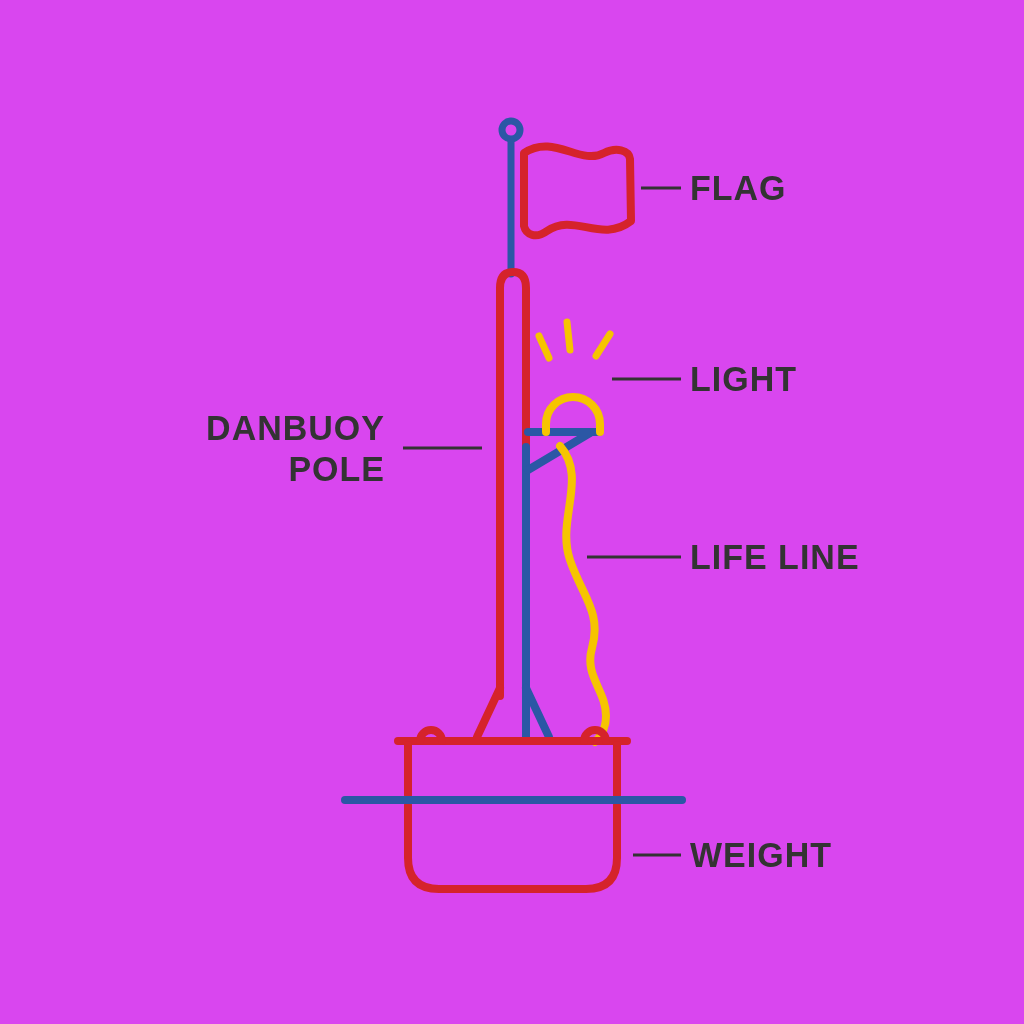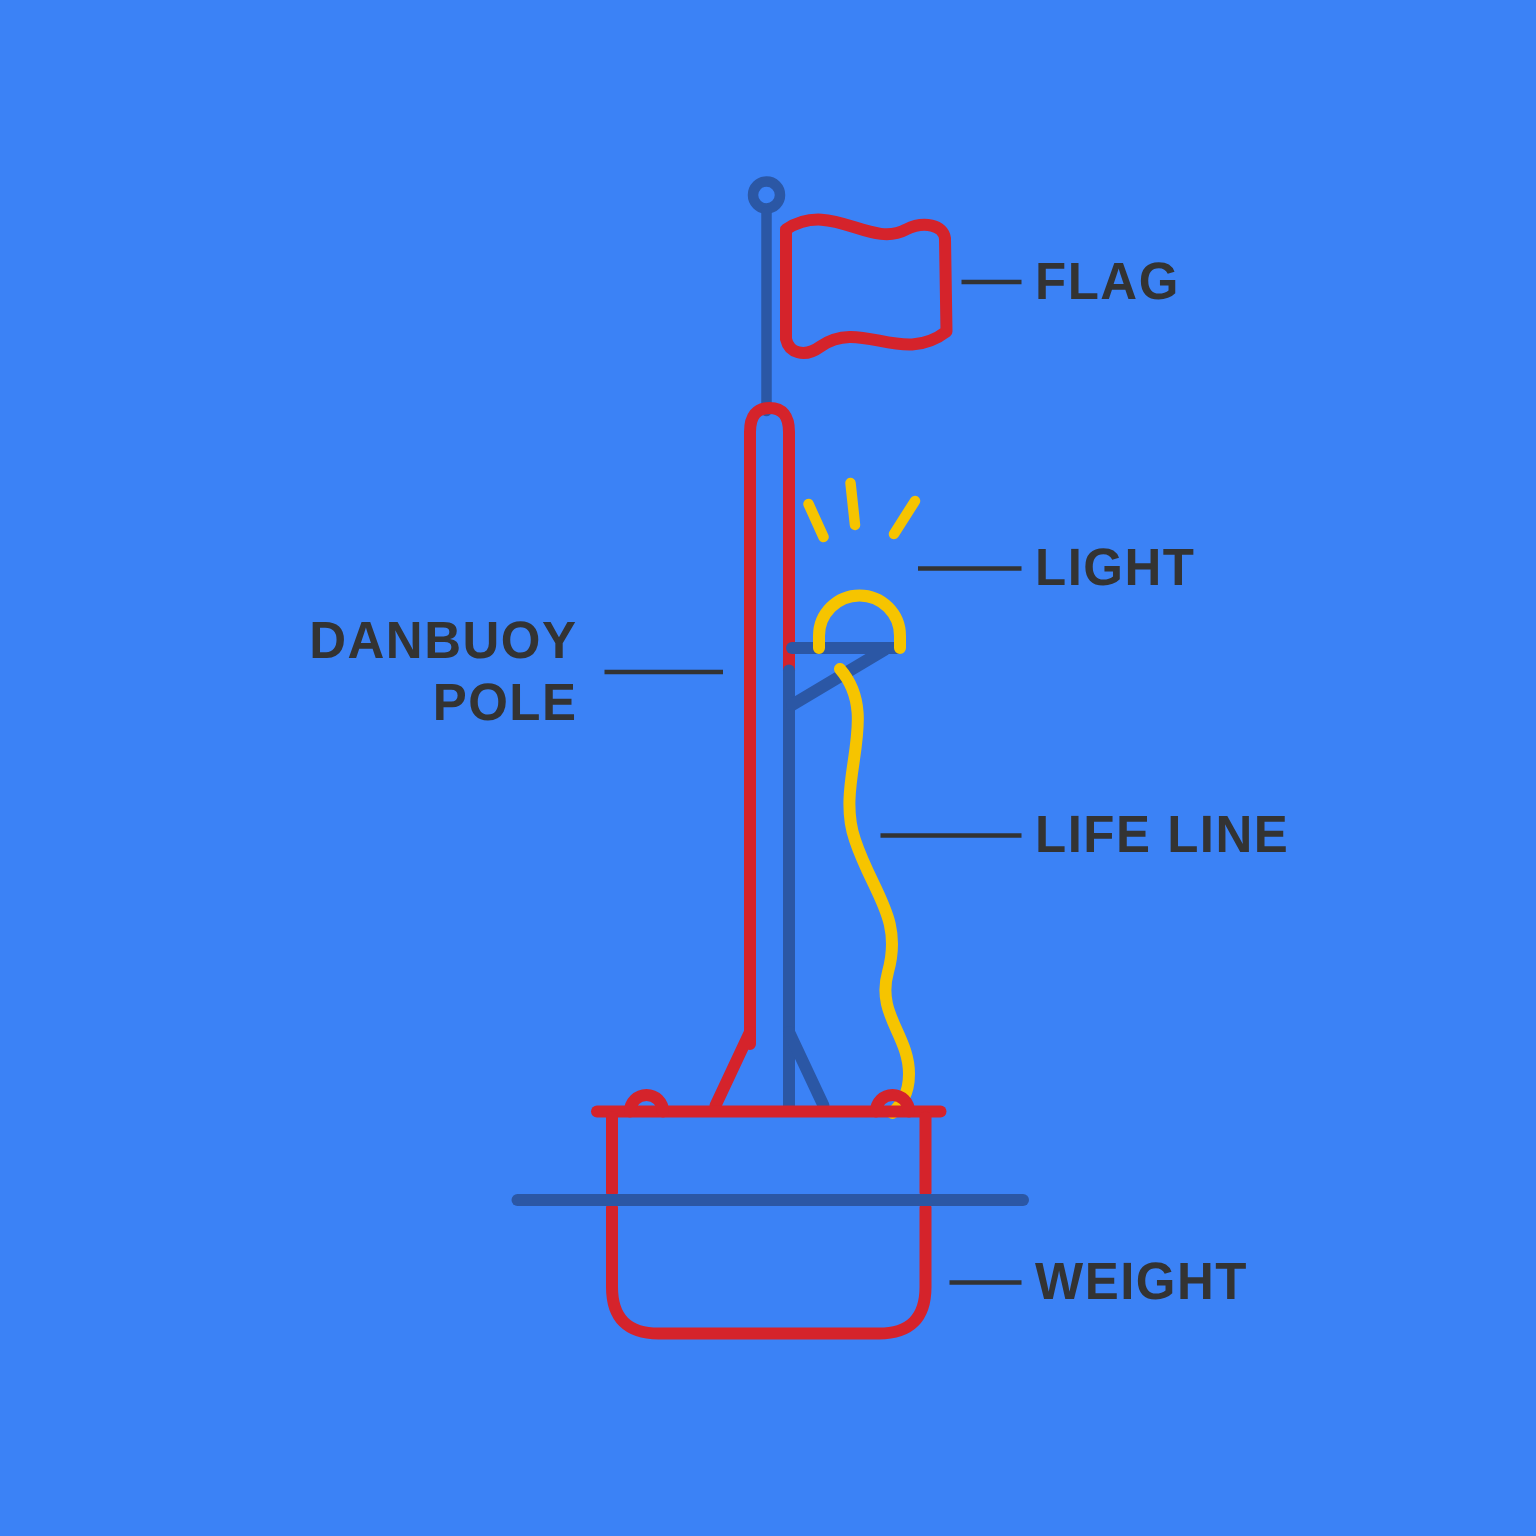--- a/index.html
+++ b/index.html
@@ -5,21 +5,21 @@
   html, body {
     margin: 0;
     padding: 0;
     background: #ffffff;
     font-family: "Liberation Sans", sans-serif;
   }
   .stage {
     position: relative;
     width: 1024px;
     height: 1024px;
-    background: #3b82f6;
+    background: #d946ef;
     overflow: hidden;
   }
   svg.diagram {
     position: absolute;
     left: 0;
     top: 0;
     width: 1024px;
     height: 1024px;
   }
   

